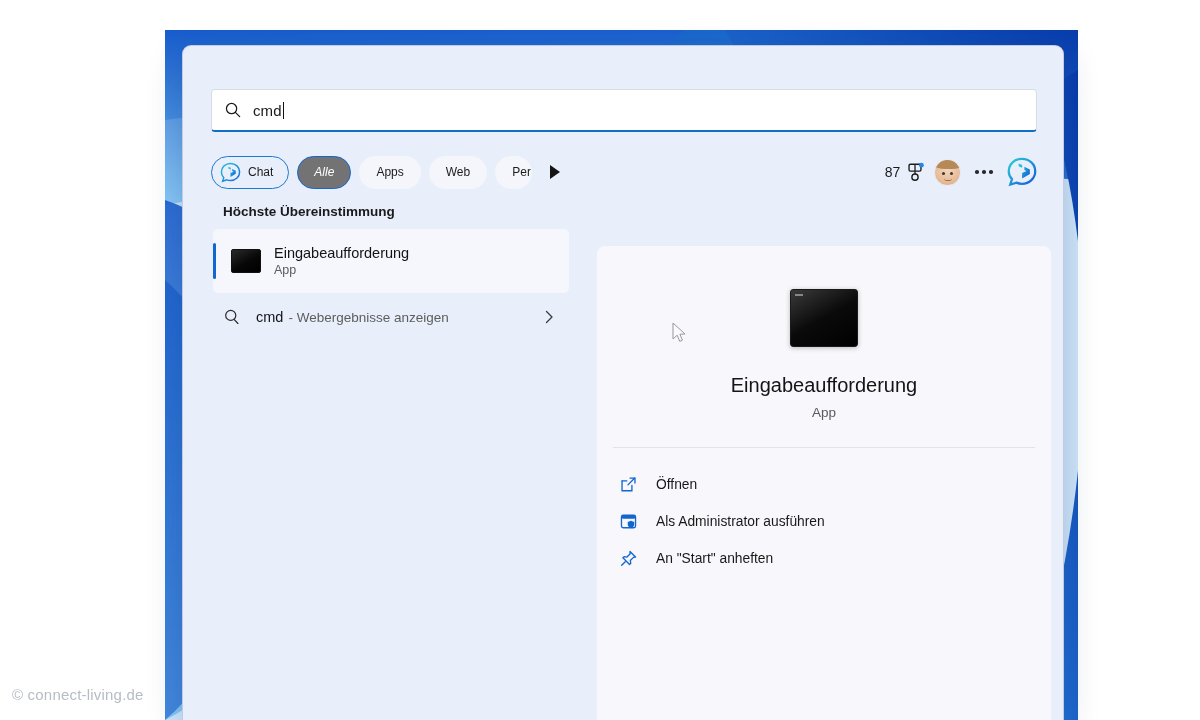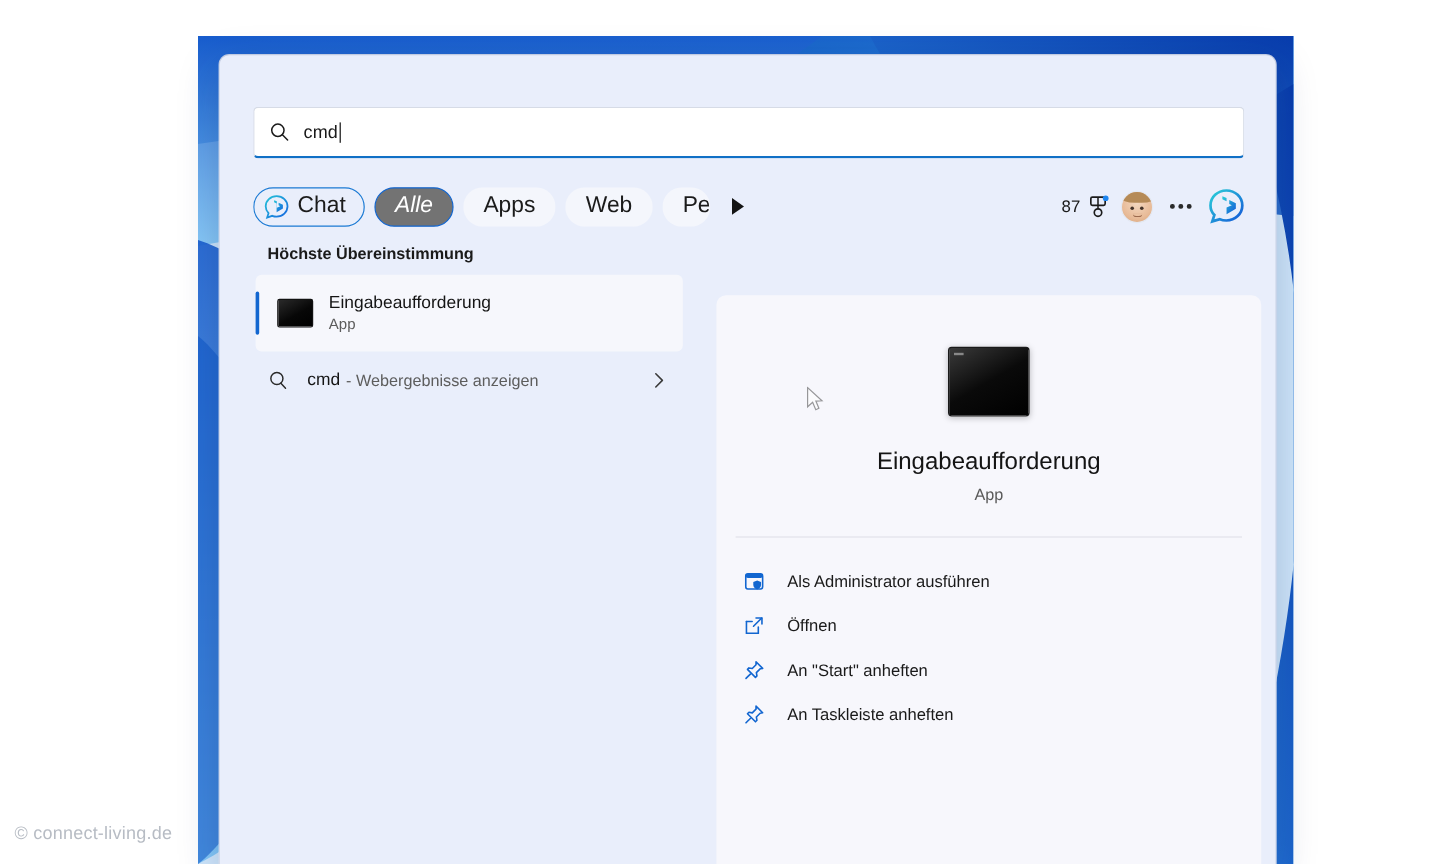--- a/index.html
+++ b/index.html
@@ -60,21 +60,21 @@
   .chips {
     position: absolute; left: 28px; top: 105px;
     width: 826px; height: 42px;
     display: flex; align-items: center; gap: 8px;
     overflow: hidden;
   }
   .chip {
     display: flex; align-items: center; gap: 7px;
     height: 33px; padding: 0 16px;
     border-radius: 17px;
-    font-size: 19px; color: #1b1b1b;
+    font-size: 12px; color: #1b1b1b;
     background: #f4f6fc;
     border: 1px solid transparent;
     white-space: nowrap;
     flex: 0 0 auto;
   }
   .chip.chat { background: transparent; border: 1.6px solid #1b7ad4; padding: 0 15px 0 8px; }
   .chip.active { background: #737373; color: #ffffff; border-color: #1266d0; font-style: italic; }
   .chip.cut { overflow: hidden; max-width: 40px; padding-right: 0; }
 
   .bing-mini { width: 21px; height: 21px; flex: 0 0 auto; }
@@ -347,53 +347,46 @@
           <div class="preview-title">Eingabeaufforderung</div>
           <div class="preview-sub">App</div>
         </div>
 
         <div class="divider"></div>
 
         <div class="actions">
 
           <div class="action">
             <svg class="aicon" viewBox="0 0 20 20">
-              <rect x="2.6" y="3.4" width="14.8" height="13.2" rx="1.8" fill="none" stroke="#1266d0" stroke-width="1.4"></rect>
-              <rect x="2.6" y="3.4" width="14.8" height="3.6" rx="1.8" fill="#1266d0"></rect>
-              <path d="M12.6 9.2l3.4 1.3v2.6c0 2-1.6 3.2-3.4 3.9-1.8-.7-3.4-1.9-3.4-3.9v-2.6Z" fill="#1266d0"></path>
-            </svg>
-            <span class="action-label">Als Administrator ausführen</span>
-          </div>
-
-          <div class="action">
-            <svg class="aicon" viewBox="0 0 20 20">
               <path d="M3.2 6.2v10.4h10.4V11" fill="none" stroke="#1266d0" stroke-width="1.4" stroke-linecap="round"></path>
               <path d="M3.2 6.2h5" fill="none" stroke="#1266d0" stroke-width="1.4" stroke-linecap="round"></path>
               <path d="M9.4 10.4 16.6 3.2" fill="none" stroke="#1266d0" stroke-width="1.4" stroke-linecap="round"></path>
               <polyline points="11.6,3.2 16.8,3.2 16.8,8.4" fill="none" stroke="#1266d0" stroke-width="1.4" stroke-linecap="round" stroke-linejoin="round"></polyline>
             </svg>
             <span class="action-label">Öffnen</span>
           </div>
 
+          <div class="action">
+            <svg class="aicon" viewBox="0 0 20 20">
+              <rect x="2.6" y="3.4" width="14.8" height="13.2" rx="1.8" fill="none" stroke="#1266d0" stroke-width="1.4"></rect>
+              <rect x="2.6" y="3.4" width="14.8" height="3.6" rx="1.8" fill="#1266d0"></rect>
+              <path d="M12.6 9.2l3.4 1.3v2.6c0 2-1.6 3.2-3.4 3.9-1.8-.7-3.4-1.9-3.4-3.9v-2.6Z" fill="#1266d0"></path>
+            </svg>
+            <span class="action-label">Als Administrator ausführen</span>
+          </div>
+
 
           <div class="action">
             <svg class="aicon" viewBox="0 0 20 20">
               <path d="M11.6 2.6 17.4 8.4l-2.2.4-3.3 3.3.5 2.9-1.3 1.3-7-7 1.3-1.3 2.9.5 3.3-3.3Z" fill="none" stroke="#1266d0" stroke-width="1.4" stroke-linejoin="round"></path>
               <line x1="6.6" y1="13.4" x2="2.8" y2="17.2" stroke="#1266d0" stroke-width="1.4" stroke-linecap="round"></line>
             </svg>
             <span class="action-label">An "Start" anheften</span>
           </div>
 
-          <div class="action">
-            <svg class="aicon" viewBox="0 0 20 20">
-              <path d="M11.6 2.6 17.4 8.4l-2.2.4-3.3 3.3.5 2.9-1.3 1.3-7-7 1.3-1.3 2.9.5 3.3-3.3Z" fill="none" stroke="#1266d0" stroke-width="1.4" stroke-linejoin="round"></path>
-              <line x1="6.6" y1="13.4" x2="2.8" y2="17.2" stroke="#1266d0" stroke-width="1.4" stroke-linecap="round"></line>
-            </svg>
-            <span class="action-label">An Taskleiste anheften</span>
-          </div>
 
         </div>
       </div>
     </div>
 
     <svg class="cursor" viewBox="0 0 16 22">
       <path d="M1 1 1 17 5.2 13.2 7.8 19.4 10.4 18.2 7.9 12.2 13 12Z" fill="#ffffff" stroke="#4a4a4a" stroke-width="1"></path>
     </svg>
   </div>
 

